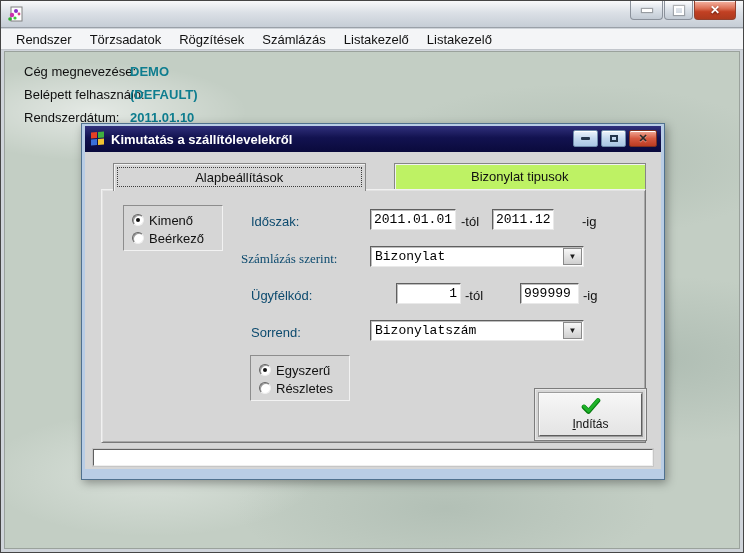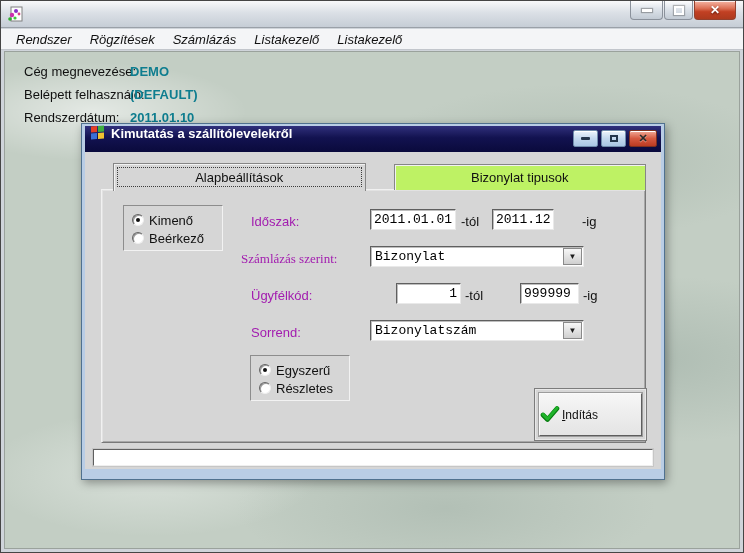--- a/index.html
+++ b/index.html
@@ -39,21 +39,21 @@
   .glyph-min { width: 10px; height: 3px; background: #fff; box-shadow: 0 0 1px 1px rgba(40,40,40,.35); }
   .glyph-max { width: 10px; height: 9px; border: 2px solid #fff; box-shadow: 0 0 1px 1px rgba(40,40,40,.3); }
   .glyph-x   { color: #fff; font-size: 12px; font-weight: bold; line-height: 1; text-shadow: 0 1px 2px rgba(60,10,0,.8); }
 
   
   .menubar {
     position: absolute; left: 0; top: 28px; right: 0; height: 21px;
     background: #f4f5f7; border-bottom: 1px solid #c2c6cc;
     display: flex; align-items: center; padding-left: 6px;
   }
-  .menu-item { font-size: 13px; color: #111; padding: 2px 9px; cursor: default; font-style: italic; }
+  .menu-item { font-size: 13px; color: #111; padding: 2px 9px; cursor: default; }
 
   
   .client {
     position: absolute; left: 3px; right: 3px; top: 50px; bottom: 3px;
     background-color: #c3cec4;
     background-image:
       radial-gradient(ellipse 220px 70px at 12% 12%, rgba(255,255,255,.55), transparent 70%),
       radial-gradient(ellipse 300px 110px at 78% 22%, rgba(162,178,166,.55), transparent 70%),
       radial-gradient(ellipse 260px 90px at 35% 48%, rgba(238,243,238,.6), transparent 70%),
       radial-gradient(ellipse 320px 120px at 88% 62%, rgba(150,168,158,.45), transparent 70%),
@@ -72,21 +72,21 @@
     background: #b9cde5; border: 1px solid #50718f;
     box-shadow: 2px 3px 9px rgba(0,0,0,.35);
   }
   .dialog {
     position: absolute; left: 3px; right: 3px; top: 2px; bottom: 10px;
     background: #d6d6d6;
   }
   .dlg-titlebar {
     position: absolute; left: 0; top: 0; right: 0; height: 26px;
     background: linear-gradient(#30307c, #121250 45%, #0a0a3c);
-    display: flex; padding-left: 5px;
+    display: flex; align-items: center; padding-left: 5px;
   }
   .winlogo { width: 15px; height: 14px; margin-right: 6px; position: relative; transform: skewY(-4deg); }
   .winlogo div { position: absolute; width: 6px; height: 6px; }
   .wl-r { left: 1px; top: 0;  background: #e54026; }
   .wl-g { left: 8px; top: 0;  background: #3fae3f; }
   .wl-b { left: 1px; top: 7px; background: #3a6fd8; }
   .wl-y { left: 8px; top: 7px; background: #f2c231; }
   .dlg-title { color: #fff; font-size: 13px; font-weight: bold; }
 
   .dlgbtns { position: absolute; right: 4px; top: 4px; display: flex; gap: 3px; }
@@ -100,21 +100,21 @@
     width: 28px; border-color: #7e3020;
     background: linear-gradient(#f2ab99, #d65a41 50%, #bb3b22);
   }
   .dglyph-min { width: 9px; height: 3px; background: #24364c; border-radius: 1px; }
   .dglyph-max { width: 8px; height: 7px; border: 2px solid #24364c; }
   .dglyph-x { color: #2a2a2a; font-size: 11px; font-weight: bold; line-height: 1; text-shadow: 0 1px 0 rgba(255,255,255,.35); }
 
   .dlg-client { position: absolute; left: 0; right: 0; top: 26px; bottom: 0; }
 
   
-  .tabs { position: absolute; left: 28px; right: 15px; top: 11px; height: 27px; display: flex; align-items: center; z-index: 2; gap: 28px; }
+  .tabs { position: absolute; left: 28px; right: 15px; top: 11px; height: 27px; display: flex; align-items: flex-start; z-index: 2; gap: 28px; }
   .tab {
     flex: 1; height: 26px; background: #bef264;
     border: 1px solid #868686; border-bottom: none;
     box-shadow: inset 1px 1px 0 #f1f1f1;
     display: flex; align-items: center; justify-content: center;
     font-size: 13px; color: #111; position: relative; cursor: default;
   }
   .tab.active { height: 28px; background: #d6d6d6; z-index: 3; }
   .tab.active::after { content: ""; position: absolute; left: 3px; right: 3px; top: 3px; bottom: 4px; border: 1px dotted #3c3c3c; }
 
@@ -135,21 +135,21 @@
   .radio-circle {
     width: 12px; height: 12px; border-radius: 50%; background: #fff; margin-right: 5px;
     border: 1px solid; border-color: #636363 #efefef #efefef #636363;
     box-shadow: inset 1px 1px 0 #9a9a9a; position: relative; flex: 0 0 12px;
   }
   .radio-opt.selected .radio-circle::after {
     content: ""; position: absolute; left: 3px; top: 3px; width: 4px; height: 4px;
     border-radius: 50%; background: #101010;
   }
 
-  .flabel { position: absolute; font-size: 13px; color: #a21caf; white-space: nowrap; }
+  .flabel { position: absolute; font-size: 13px; color: #0c4a6e; white-space: nowrap; }
   .fsuffix { position: absolute; font-size: 13px; color: #111; white-space: nowrap; }
 
   .tfield {
     position: absolute; height: 21px; background: #fff;
     border: 1px solid; border-color: #5f5f5f #e9e9e9 #e9e9e9 #5f5f5f;
     box-shadow: inset 1px 1px 0 rgba(70,70,70,.35);
     font-family: "Liberation Mono", monospace; font-size: 13px; color: #000;
     padding: 0 3px;
   }
   input.tfield { outline: none; }
@@ -174,21 +174,21 @@
 
   .btn-panel {
     position: absolute; background: #d6d6d6;
     border: 1px solid #7c7c7c; box-shadow: 0 0 0 1px #e8e8e8 inset;
     display: flex; gap: 3px; padding: 4px;
   }
   .cmd-btn {
     flex: 1; background: linear-gradient(#f6f6f6, #e4e4e4);
     border: 1px solid; border-color: #fafafa #5e5e5e #5e5e5e #fafafa;
     box-shadow: 0 0 0 1px #9c9c9c;
-    display: flex; align-items: center; 
+    display: flex; flex-direction: column; align-items: center; justify-content: center;
     gap: 2px; cursor: default;
   }
   .cmd-label { display: block; font-size: 12px; color: #101010; }
   .cmd-label::first-letter { text-decoration: underline; }
 
   .stop-icon {
     width: 17px; height: 17px; border-radius: 3px;
     background: linear-gradient(145deg, #f09a7e, #d4472b 55%, #b03318);
     border: 1px solid #7e2812; position: relative;
   }
@@ -225,20 +225,21 @@
           <div class="glyph-max"></div>
         </div>
       <div class="winbtn close">
           <span class="glyph-x">✕</span>
         </div>
     </div>
   </div>
 
   <div class="menubar">
     <span class="menu-item">Rendszer</span>
+    <span class="menu-item">Törzsadatok</span>
     <span class="menu-item">Rögzítések</span>
     <span class="menu-item">Számlázás</span>
     <span class="menu-item">Listakezelő</span>
     <span class="menu-item">Listakezelő</span>
   </div>
 
   <div class="client">
 
     <div class="info-row" style="top:12px">
       <span class="info-label">Cég megnevezése:</span>

